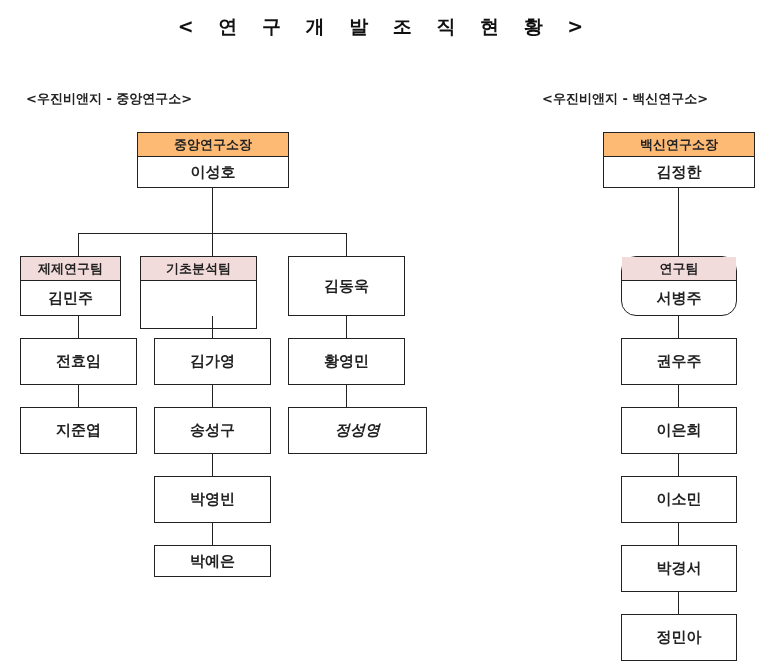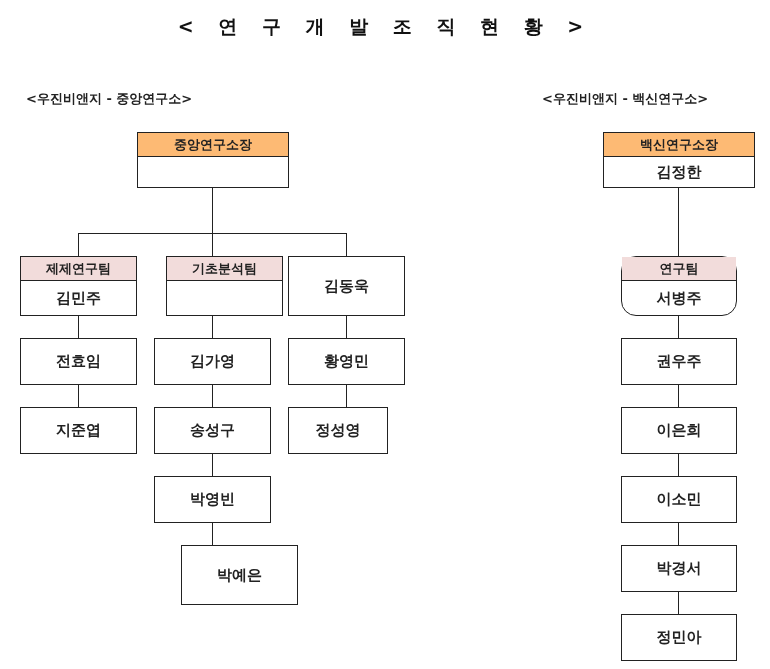--- a/index.html
+++ b/index.html
@@ -32,69 +32,70 @@
 </head>
 <body>
 
 <div class="title" style="left:-35px;">&lt; 연 구 개 발 조 직 현 황 &gt;</div>
 
 <div class="subtitle" style="left:26px; top:90px;">&lt;우진비앤지 - 중앙연구소&gt;</div>
 <div class="subtitle" style="left:542px; top:90px;">&lt;우진비앤지 - 백신연구소&gt;</div>
 
 <div class="box" style="left:137px; top:132px; width:152px; height:56px;">
   <div class="hdr blue">중앙연구소장</div>
+  <div class="body">이성호</div>
 </div>
 
 <div class="vline" style="left:212px; top:188px; height:68px;"></div>
 <div class="hline" style="left:78px; top:233px; width:269px;"></div>
 <div class="vline" style="left:78px; top:233px; height:23px;"></div>
 <div class="vline" style="left:346px; top:233px; height:23px;"></div>
 
-<div class="box" style="left:20px; top:256px; width:117px; height:60px;">
+<div class="box" style="left:20px; top:256px; width:101px; height:60px;">
   <div class="hdr pink">제제연구팀</div>
   <div class="body">김민주</div>
 </div>
 <div class="vline" style="left:78px; top:316px; height:22px;"></div>
 <div class="box" style="left:20px; top:338px; width:117px; height:47px;">
   <div class="body">전효임</div>
 </div>
 <div class="vline" style="left:78px; top:385px; height:22px;"></div>
 <div class="box" style="left:20px; top:407px; width:117px; height:47px;">
   <div class="body">지준엽</div>
 </div>
 
-<div class="box" style="left:166px; top:256px; width:117px; height:60px;">
+<div class="box" style="left:140px; top:256px; width:117px; height:73px;">
   <div class="hdr pink">기초분석팀</div>
 </div>
 <div class="vline" style="left:212px; top:316px; height:22px;"></div>
 <div class="box" style="left:154px; top:338px; width:117px; height:47px;">
   <div class="body">김가영</div>
 </div>
 <div class="vline" style="left:212px; top:385px; height:22px;"></div>
 <div class="box" style="left:154px; top:407px; width:117px; height:47px;">
   <div class="body">송성구</div>
 </div>
 <div class="vline" style="left:212px; top:454px; height:22px;"></div>
 <div class="box" style="left:154px; top:476px; width:117px; height:47px;">
   <div class="body">박영빈</div>
 </div>
 <div class="vline" style="left:212px; top:523px; height:22px;"></div>
-<div class="box" style="left:154px; top:545px; width:117px; height:60px;margin-left:27px;">
+<div class="box" style="left:154px; top:545px; width:117px; height:32px;">
   <div class="body">박예은</div>
 </div>
 
 <div class="box" style="left:288px; top:256px; width:117px; height:60px;">
   <div class="body">김동욱</div>
 </div>
 <div class="vline" style="left:346px; top:316px; height:22px;"></div>
 <div class="box" style="left:288px; top:338px; width:117px; height:47px;">
   <div class="body">황영민</div>
 </div>
 <div class="vline" style="left:346px; top:385px; height:22px;"></div>
-<div class="box" style="left:288px; top:407px; width:100px; height:47px;">
+<div class="box" style="left:288px; top:407px; width:139px; height:47px;font-style:italic;">
   <div class="body">정성영</div>
 </div>
 
 <div class="box" style="left:603px; top:132px; width:152px; height:56px;">
   <div class="hdr blue">백신연구소장</div>
   <div class="body">김정한</div>
 </div>
 <div class="vline" style="left:678px; top:188px; height:68px;"></div>
 
 <div class="box" style="left:621px; top:256px; width:116px; height:60px;border-radius:15px;">

